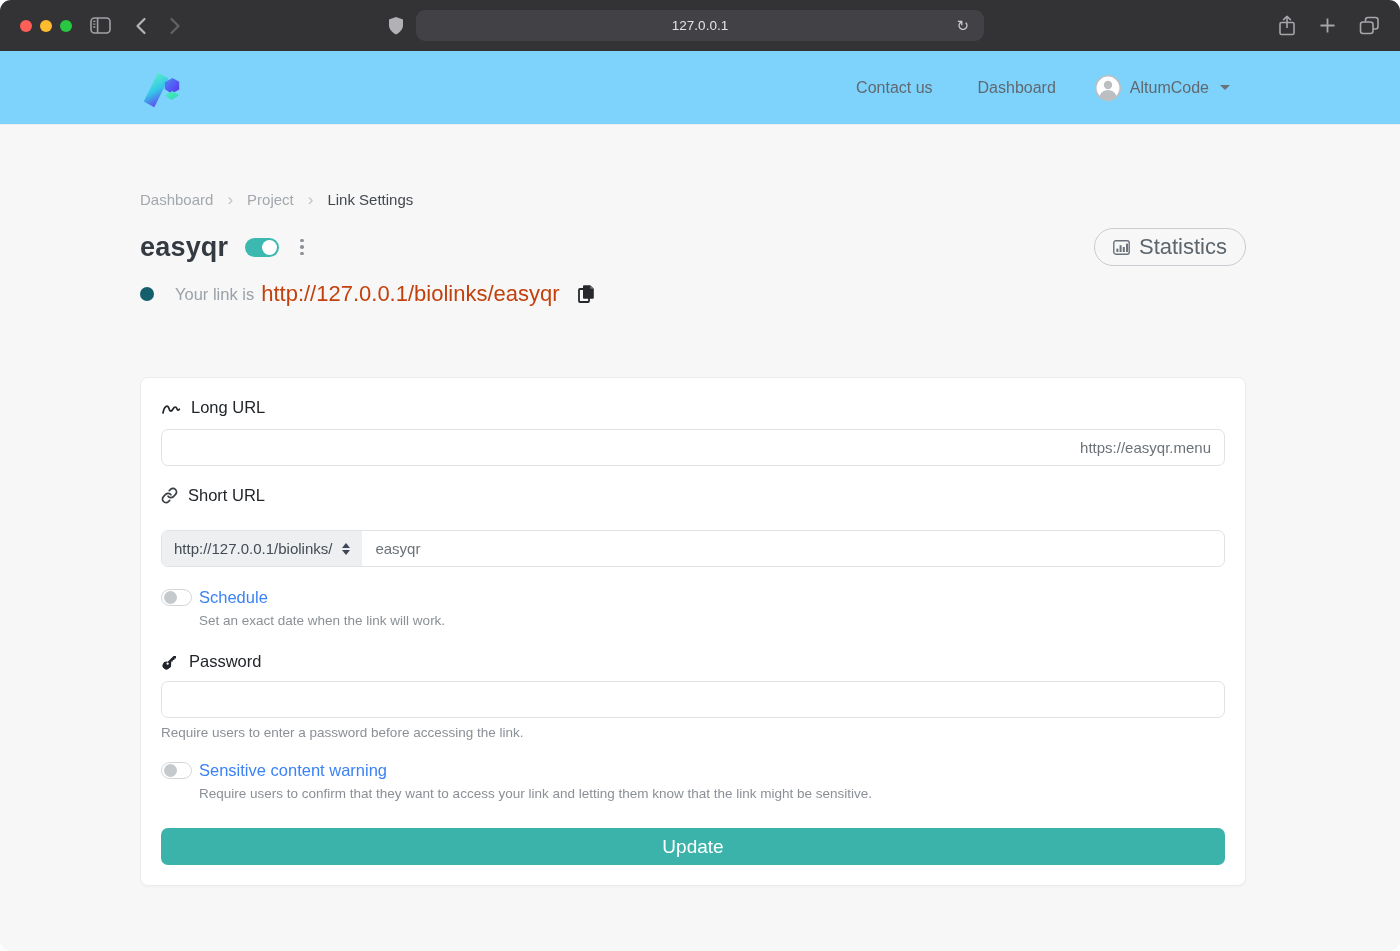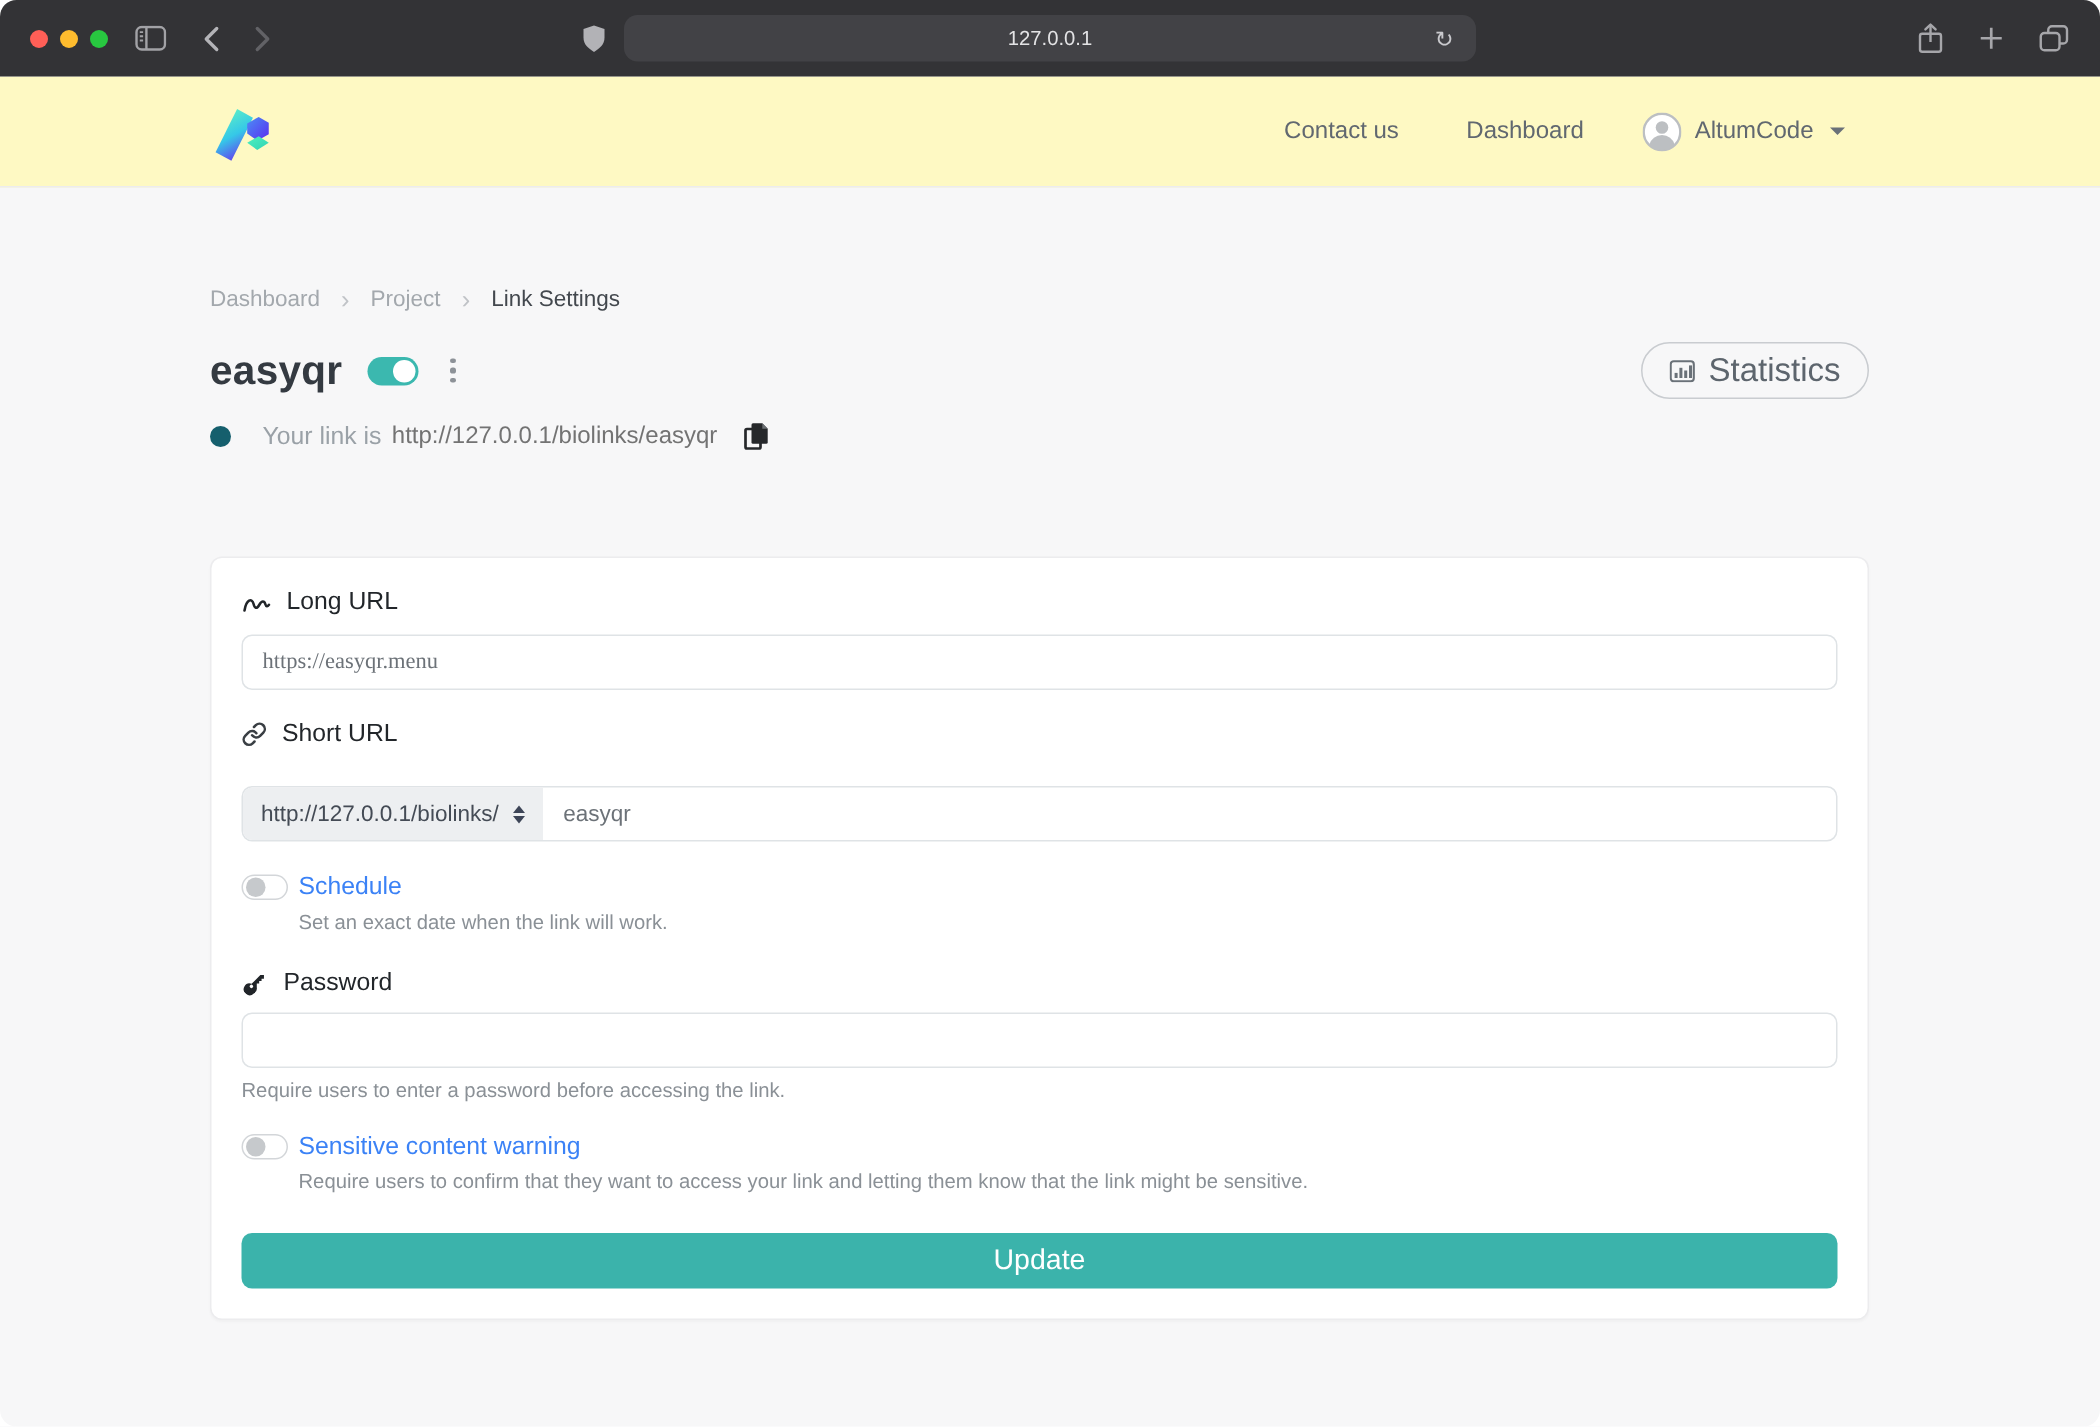--- a/index.html
+++ b/index.html
@@ -27,21 +27,21 @@
   .shield-btn { position:absolute; left:388px; top:50%; transform:translateY(-50%); }
   .urlbar { position:absolute; left:50%; top:10px; transform:translateX(-50%);
     width:568px; height:31px; background:#424246; border-radius:9px;
     display:flex; align-items:center; justify-content:center; cursor:text; }
   .urlbar .url-text { color:#e3e3e5; font-size:13.5px; }
   .reload { position:absolute; right:9px; top:50%; transform:translateY(-50%);
     color:#c9c9cd; font-size:15px; font-family:"DejaVu Sans",sans-serif; background:none; border:none; cursor:pointer; }
   .chrome-right { margin-left:auto; display:flex; align-items:center; gap:23px; }
 
   
-  .site-header { height:74px; flex:0 0 74px; background:#fef9c3;
+  .site-header { height:74px; flex:0 0 74px; background:#7dd3fc;
     border-bottom:1px solid #ececee; display:flex; align-items:center;
     padding:0 170px 0 137px; }
   .logo { display:flex; align-items:center; cursor:pointer; }
   .main-nav { margin-left:auto; display:flex; align-items:center; gap:33px; }
   .nav-link { font-size:16px; color:#616870; text-decoration:none; cursor:pointer; background:none; border:none; font-family:inherit; }
   .account { display:flex; align-items:center; gap:9px; cursor:pointer; }
   .account-name { font-size:16px; color:#616870; }
   .caret-down { width:0; height:0; border-left:5px solid transparent; border-right:5px solid transparent; border-top:5px solid #6a7178; margin-left:2px; }
 
   
@@ -66,30 +66,30 @@
   .title-toggle { margin-left:17px; }
   .kebab { margin-left:18px; display:flex; flex-direction:column; gap:3px; cursor:pointer; background:none; border:none; padding:3px; }
   .kebab i { width:3.5px; height:3.5px; border-radius:50%; background:#8d9298; display:block; }
   .stats-btn { margin-left:auto; height:38px; padding:0 18px; border:1px solid #c9ccd0;
     border-radius:19px; background:transparent; display:flex; align-items:center; gap:9px;
     color:#5d656d; font-size:22px; font-family:inherit; cursor:pointer; }
 
   .link-row { margin-top:15px; display:flex; align-items:center; }
   .link-dot { width:14px; height:14px; border-radius:50%; background:#155f6d; margin-right:21px; flex:0 0 auto; }
   .link-prefix { font-size:16.5px; color:#9aa1a7; }
-  .link-url { font-size:16px; color:#737373; margin-left:7px; }
+  .link-url { font-size:22px; color:#c2410c; margin-left:7px; }
   .copy-btn { margin-left:17px; background:none; border:none; padding:0; cursor:pointer; display:flex; }
 
   
   .card { margin-top:70px; background:#ffffff; border:1px solid #ececee; border-radius:8px;
     padding:20px; box-shadow:0 1px 2px rgba(0,0,0,.03); }
   .field-label { display:flex; align-items:center; gap:10px; font-size:16.5px; color:#22262a; }
   .field-label .ic { display:flex; align-items:center; }
   .ti { width:100%; height:37px; border:1px solid #dfe3e6; border-radius:7px; padding:0 13px;
-    font-size:15px; color:#6c7278; background:#fff; font-family:Liberation Serif, serif; outline:none; }
+    font-size:15px; color:#6c7278; background:#fff; font-family:Liberation Sans, sans-serif; outline:none;text-align:right; }
   .mt12 { margin-top:12px; } .mt20 { margin-top:20px; } .mt24 { margin-top:24px; }
   .mt10 { margin-top:10px; } .mt11 { margin-top:25px; }
   .input-group { display:flex; height:37px; border:1px solid #dfe3e6; border-radius:7px; overflow:hidden; background:#fff; }
   .addon { background:#edeff1; display:flex; align-items:center; gap:10px; padding:0 12px;
     font-size:15px; color:#444b55; cursor:pointer; flex:0 0 auto; }
   .updown { display:flex; flex-direction:column; gap:2px; }
   .updown i { display:block; width:0; height:0; border-left:4px solid transparent; border-right:4px solid transparent; }
   .updown .up { border-bottom:5px solid #3d4557; }
   .updown .dn { border-top:5px solid #3d4557; }
   .group-input { border:none; outline:none; flex:1; padding:0 13px; font-size:15px; color:#6c7278; font-family:inherit; background:transparent; }

